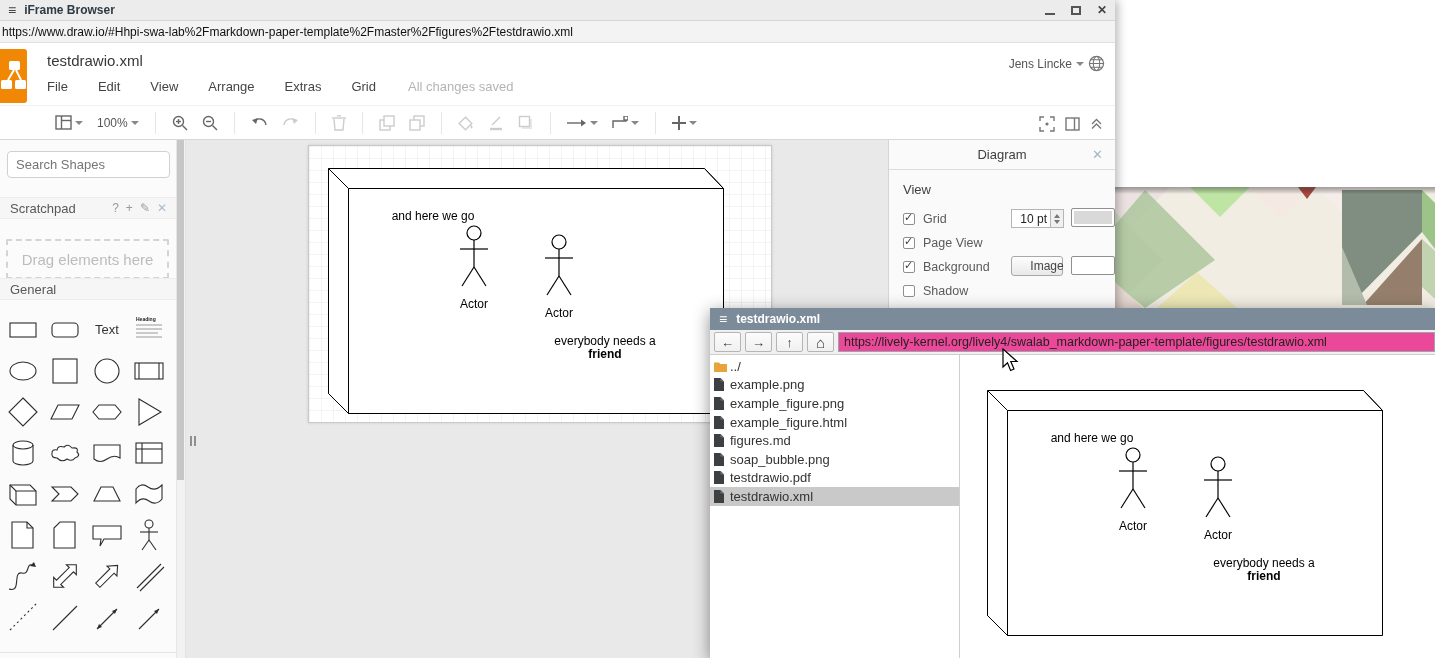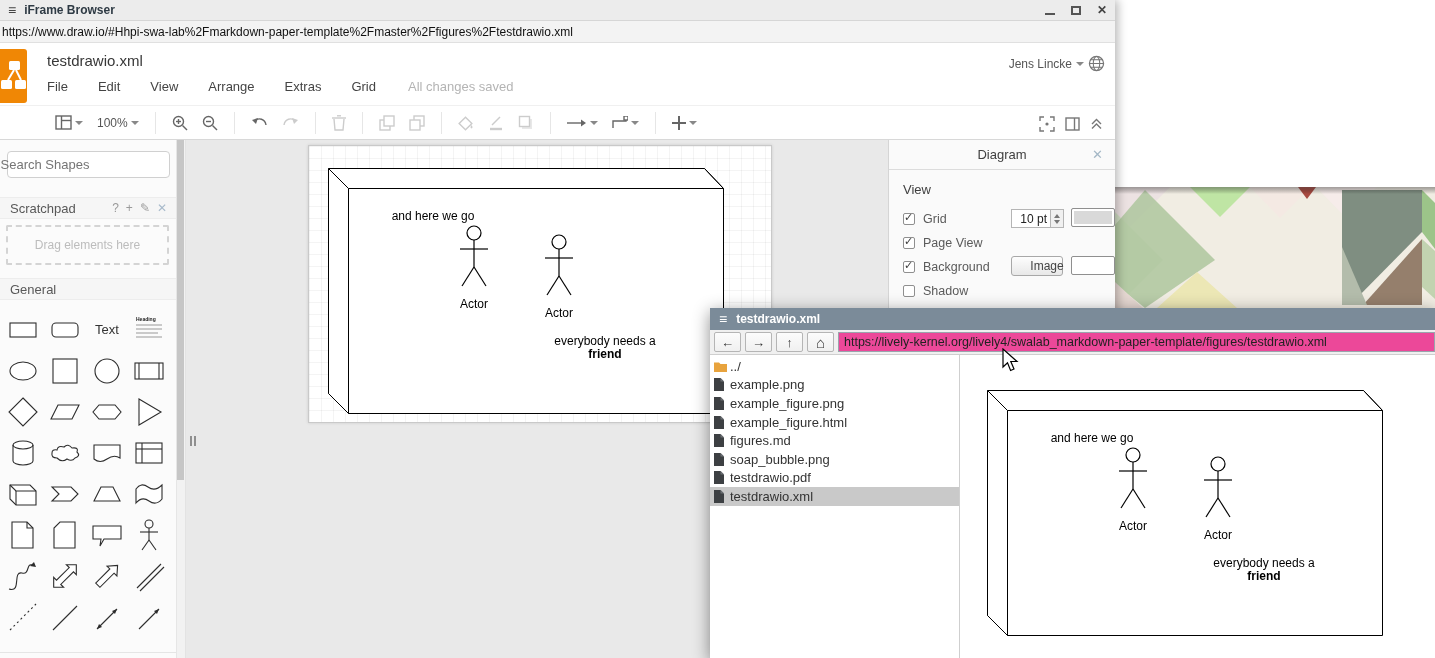--- a/index.html
+++ b/index.html
@@ -50,31 +50,31 @@
   .tb-right svg { stroke:#777; fill:none; stroke-width:1.4; }
 
   
   .dio-main { position:absolute; left:0; top:140px; right:0; bottom:0; }
 
   
   .dio-sidebar { position:absolute; left:0; top:0; bottom:0; width:186px; background:#fbfbfb;
                  border-right:1px solid #e3e3e3; }
   .search-box { position:absolute; left:7px; top:11px; width:163px; height:27px; background:#fff;
                 border:1px solid #d0d0d0; border-radius:4px; display:flex; align-items:center;
-                padding:0 8px;justify-content:center; }
+                padding:0 8px; }
   .search-box input { border:none; outline:none; flex:1; font-size:13px; color:#444;
                       font-family:"Liberation Sans",sans-serif; background:transparent; }
   .sec-head { position:absolute; left:0; width:177px; height:22px; display:flex; align-items:center;
               padding:0 10px; font-size:13px; color:#585858; background:#f6f6f6;
               border-top:1px solid #ededed; border-bottom:1px solid #ededed;gap:12px; }
   .scratch-icons { margin-left:auto; display:flex; gap:7px; color:#9a9a9a; font-size:12px; }
   .scratch-icons .x { color:#a8bacb; }
-  .drag-area { position:absolute; left:6px; top:85px; width:163px; height:40px;
+  .drag-area { position:absolute; left:6px; top:99px; width:163px; height:40px;
                border:2px dashed #d4d4d4; border-radius:2px; display:flex; align-items:center;
-               justify-content:center; color:#bcbcbc; font-size:12px; }
+               justify-content:center; color:#bcbcbc; font-size:15px; }
   .palette { position:absolute; left:0; top:165px; width:177px; display:flex; flex-wrap:wrap;
              padding:4px 0 0 2px; }
   .shape-cell { width:42px; height:41px; display:flex; align-items:center; justify-content:center; }
   .shape-cell svg { stroke:#2d2d2d; fill:#fff; stroke-width:1.1; }
   .shape-cell .txt { font-size:13px; color:#333; }
   .pal-divider { position:absolute; left:0; top:512px; width:177px; border-top:1px solid #e5e5e5; }
   .sb-track { position:absolute; right:0; top:0; bottom:0; width:9px; background:#f2f2f2;
               border-left:1px solid #e6e6e6; }
   .sb-thumb { position:absolute; right:1px; top:0; width:7px; height:340px; background:#c6c6c6; }
 

